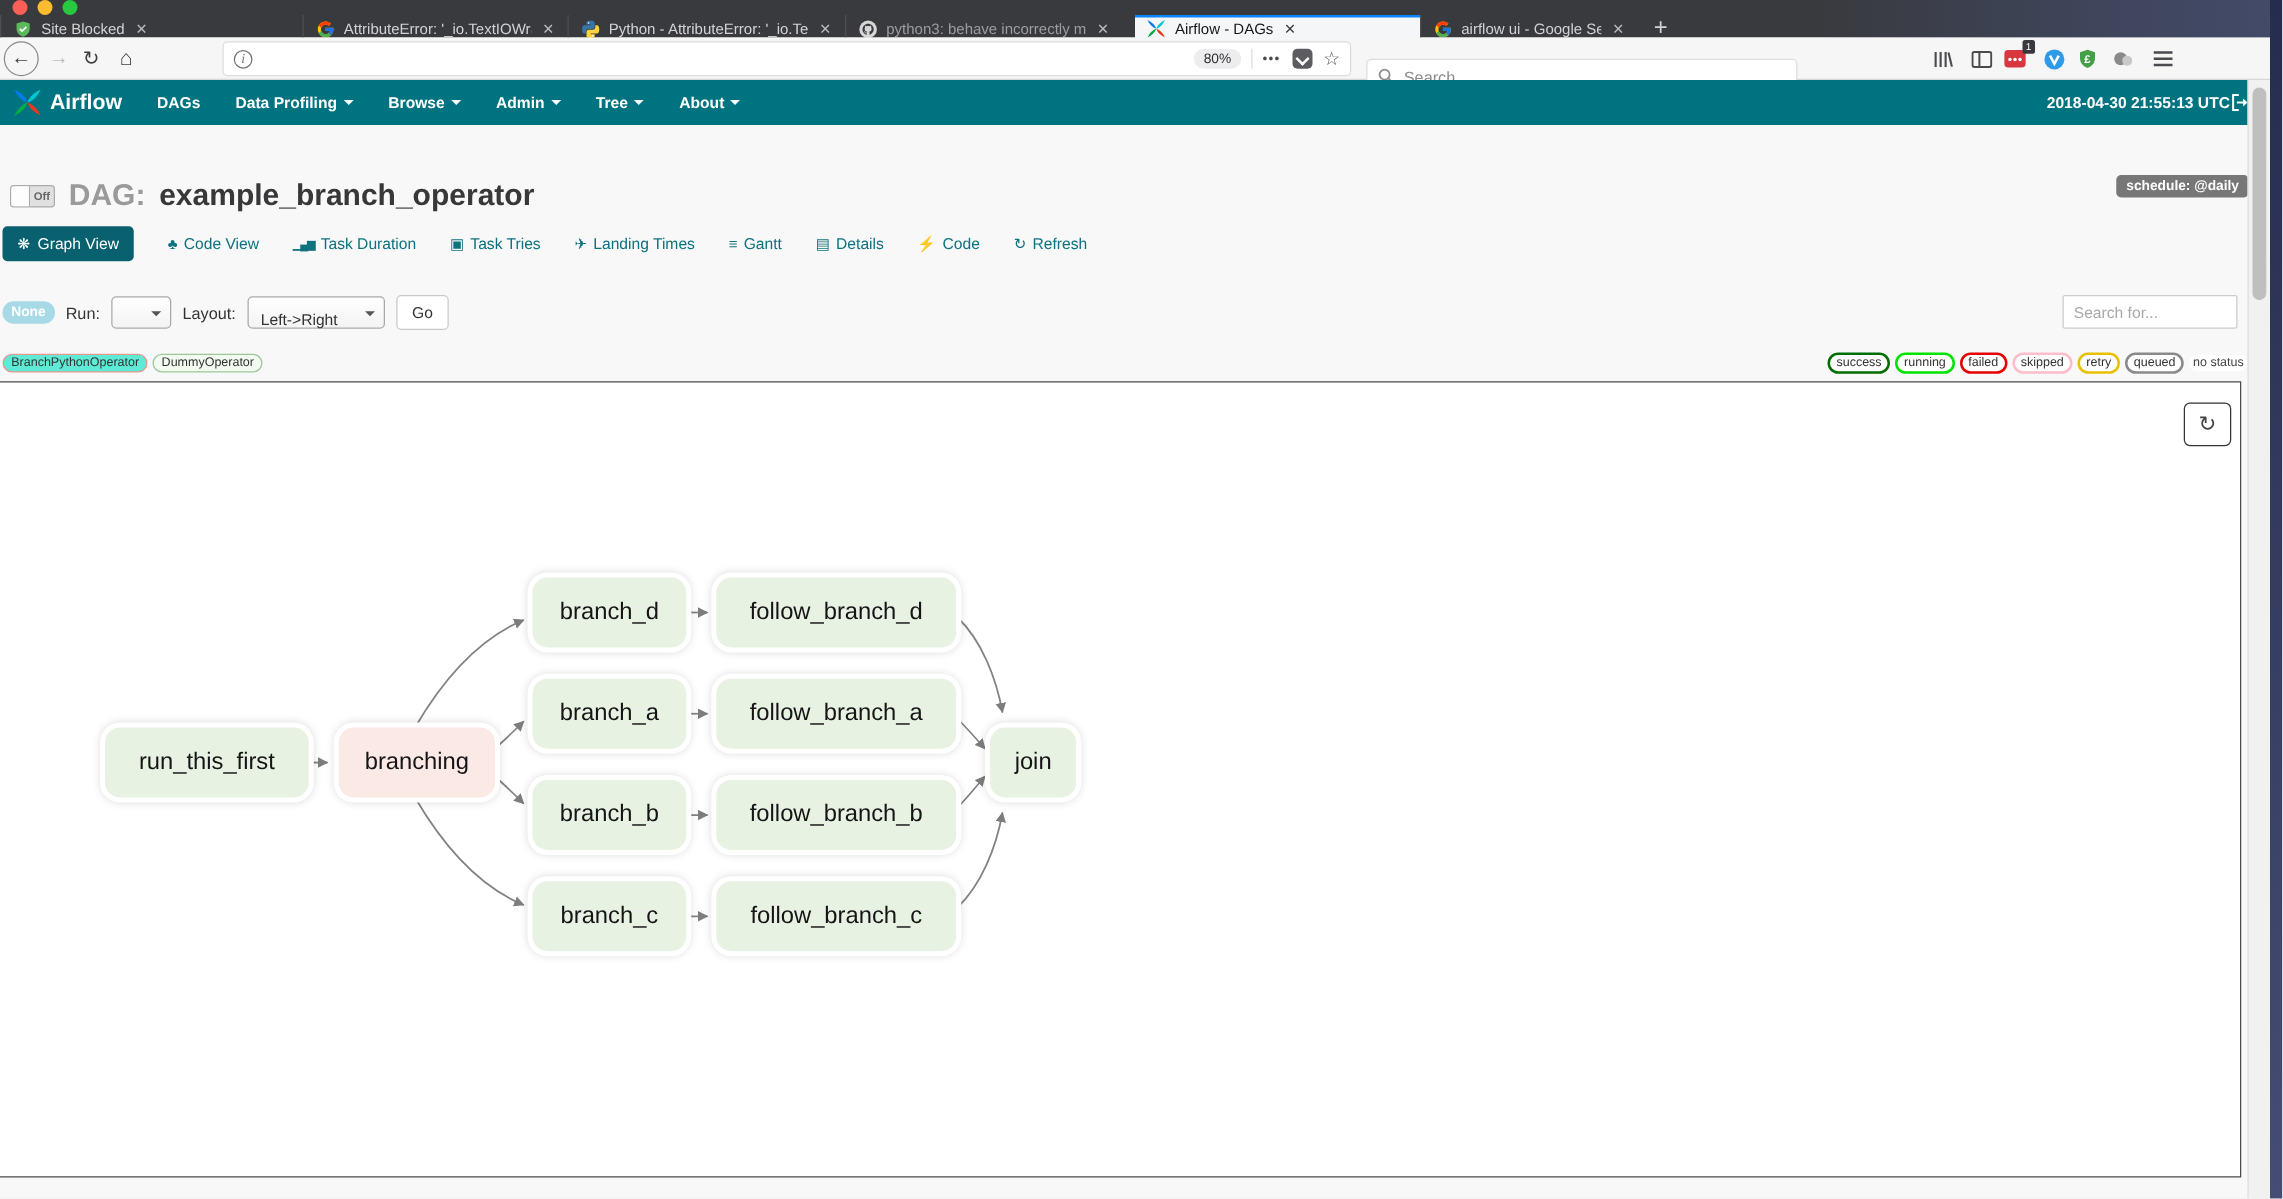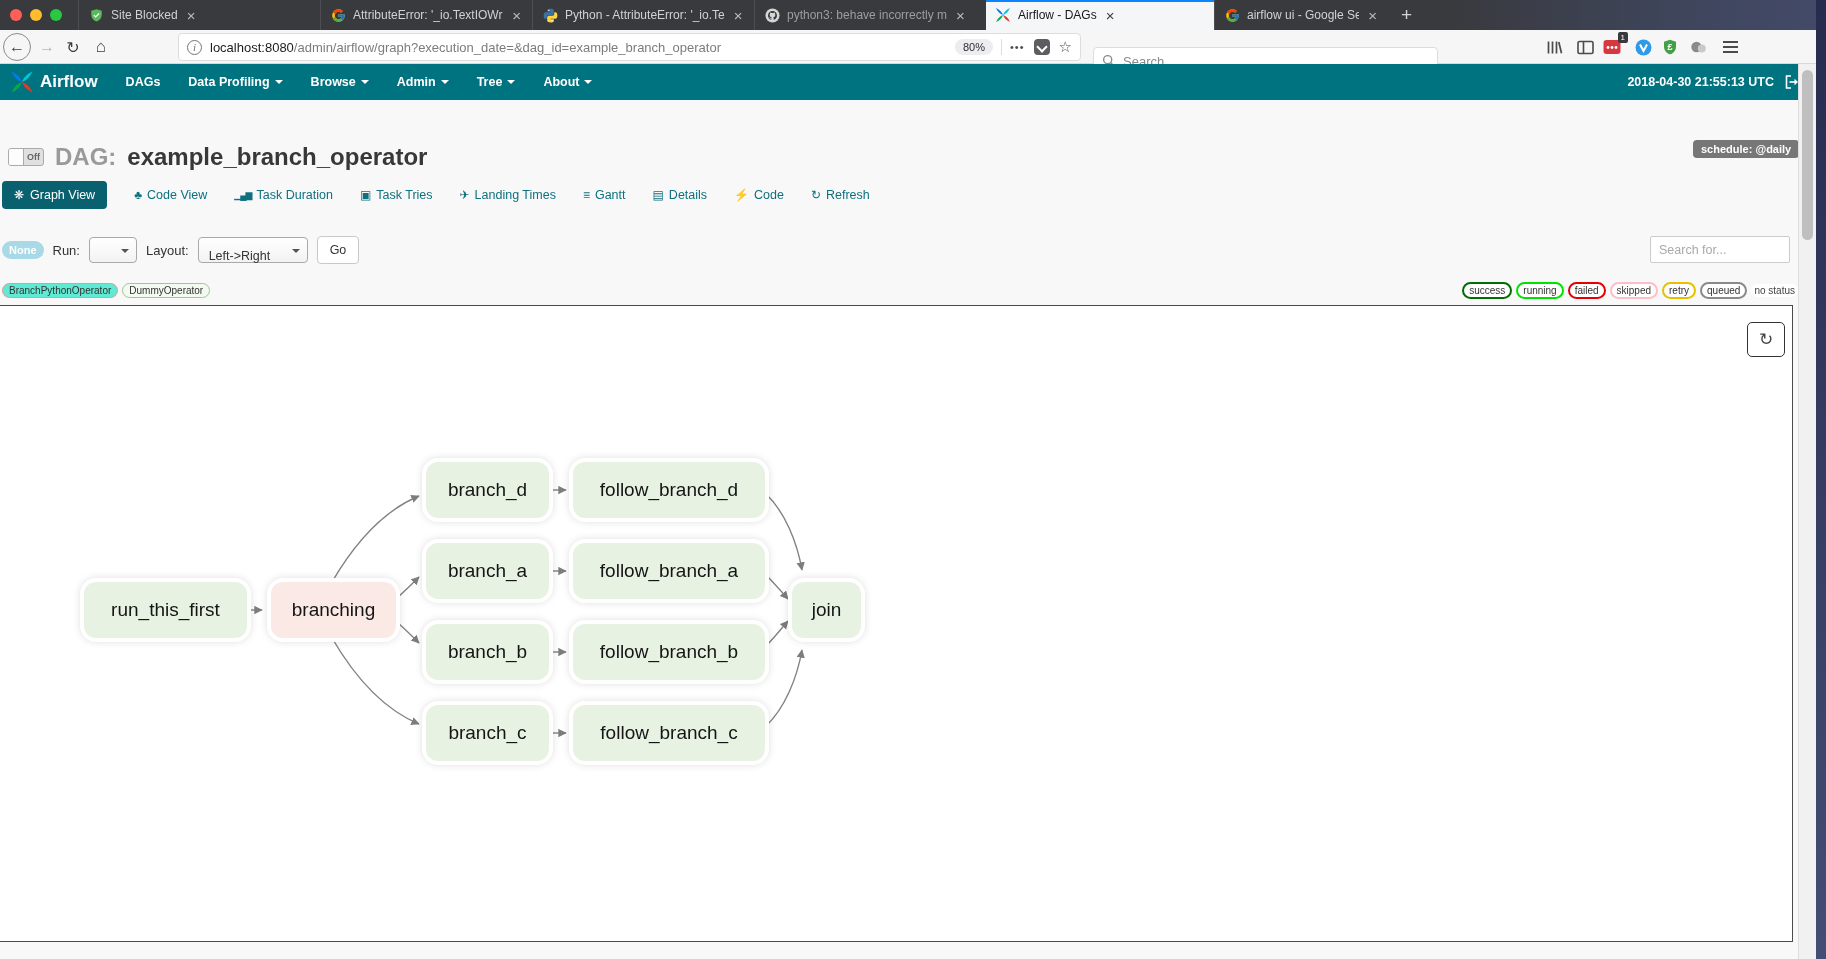--- a/index.html
+++ b/index.html
@@ -2,21 +2,21 @@
 <html><head>
 <meta charset="utf-8">
 <style>
   * { box-sizing: border-box; margin: 0; padding: 0; }
   html,body { background:#e8e8e8; }
   .screen {
     position: relative; width: 1826px; height: 959px; overflow: hidden;
     background: #f8f8f8; font-family: "Liberation Sans", sans-serif;
   }
   
-  .tabbar { position:absolute; left:0; top:0; width:1816px; height:30px; background:#393a3e; display:flex; align-items:stretch; }
+  .tabbar { position:absolute; left:0; top:0; width:1816px; height:30px; background:#393a3e; display:flex; align-items:stretch;flex-direction:column; }
   .tabbar-fade { position:absolute; left:1450px; top:0; width:366px; height:30px; background:linear-gradient(90deg, rgba(57,58,62,0) 0%, #3e4458 55%, #434a68 100%); }
   .traffic { display:flex; gap:8px; align-items:center; padding:0 16px 0 10px; }
   .tl { width:12px; height:12px; border-radius:50%; }
   .tl.red{background:#ff5f57}.tl.yellow{background:#febc2e}.tl.green{background:#28c840}
   .tabs { display:flex; align-items:stretch; }
   .tab { position:relative; display:flex; align-items:center; gap:7px; padding:0 9px; font-size:12px; color:#d2d2d4; border-left:1px solid #4e4e52; cursor:default; }
   .tab.dim .tab-title { color:#9d9da1; }
   .tab.active { background:#f5f6f7; color:#17171a; border-left-color:transparent; }
   .tab.active::before { content:""; position:absolute; left:0; right:0; top:0; height:2px; background:#0a84ff; }
   .tab + .tab.active { border-left:none; }
@@ -50,21 +50,21 @@
   .ext-badge { position:absolute; top:-4px; right:-5px; background:#38383d; color:#fff; font-size:8px; padding:1px 3px; border-radius:2px; }
   .hamburger { display:flex; flex-direction:column; gap:3px; }
   .hamburger span { display:block; width:15px; height:2px; background:#4a4a4f; }
   
   .navbar { position:absolute; left:0; top:64px; width:1816px; height:36px; background:#007380; display:flex; align-items:center; color:#fff; }
   .brand { display:flex; align-items:center; gap:6px; padding:0 14px 0 10px; }
   .brand-name { font-size:17px; font-weight:bold; }
   .nav-items { display:flex; align-items:center; height:100%; }
   .nav-item { padding:0 14px; font-size:12.5px; font-weight:bold; display:flex; align-items:center; gap:5px; height:100%; }
   .caret { width:0; height:0; border:4px solid transparent; border-top-color:#fff; margin-top:3px; }
-  .nav-right { margin-left:auto; display:flex; align-items:center; gap:10px; padding-right:16px; }
+  .nav-right { margin-left:auto; display:flex; align-items:center; gap:0; padding-right:16px; }
   .clock { font-size:12.5px; font-weight:bold; }
   
   .dag-row { position:absolute; left:8px; top:143px; display:flex; align-items:center; gap:11px; }
   .toggle { width:36px; height:18px; background:#e0e0e0; border:1px solid #ababab; border-radius:3px; display:flex; align-items:center; }
   .knob { width:15px; height:16px; background:#fdfdfd; border-right:1px solid #ababab; border-radius:2px 0 0 2px; }
   .toggle-label { font-size:9px; color:#666; padding-left:3px; font-weight:bold; }
   .dag-prefix { font-size:24px; font-weight:bold; color:#9a9a9a; }
   .dag-name { font-size:24px; font-weight:bold; color:#38383a; }
   .schedule-badge { position:absolute; left:1693px; top:140px; background:#777; color:#fff; font-size:11px; font-weight:bold; padding:3px 8px; border-radius:4px; }
   
@@ -202,21 +202,20 @@
   </div>
 
   <div class="toolbar">
     <div class="tbtn back">←</div>
     <div class="tbtn fwd">→</div>
     <div class="tbtn reload">↻</div>
     <div class="tbtn home">⌂</div>
 
     <div class="urlbar">
       <span class="info-i">i</span>
-      <span class="url-text"><span class="url-host">localhost:8080</span><span class="url-path">/admin/airflow/graph?execution_date=&amp;dag_id=example_branch_operator</span></span>
       <span class="zoom-pill">80%</span>
       <span class="url-div"></span>
       <span class="url-dots">•••</span>
       <span class="pocket"></span>
       <span class="star">☆</span>
     </div>
 
     <div class="searchbar">
       <svg width="14" height="14" viewBox="0 0 16 16" style="margin-right:7px;flex:0 0 14px">
           <circle cx="6.5" cy="6.5" r="4.6" fill="none" stroke="#8b8b8f" stroke-width="1.6"></circle>

